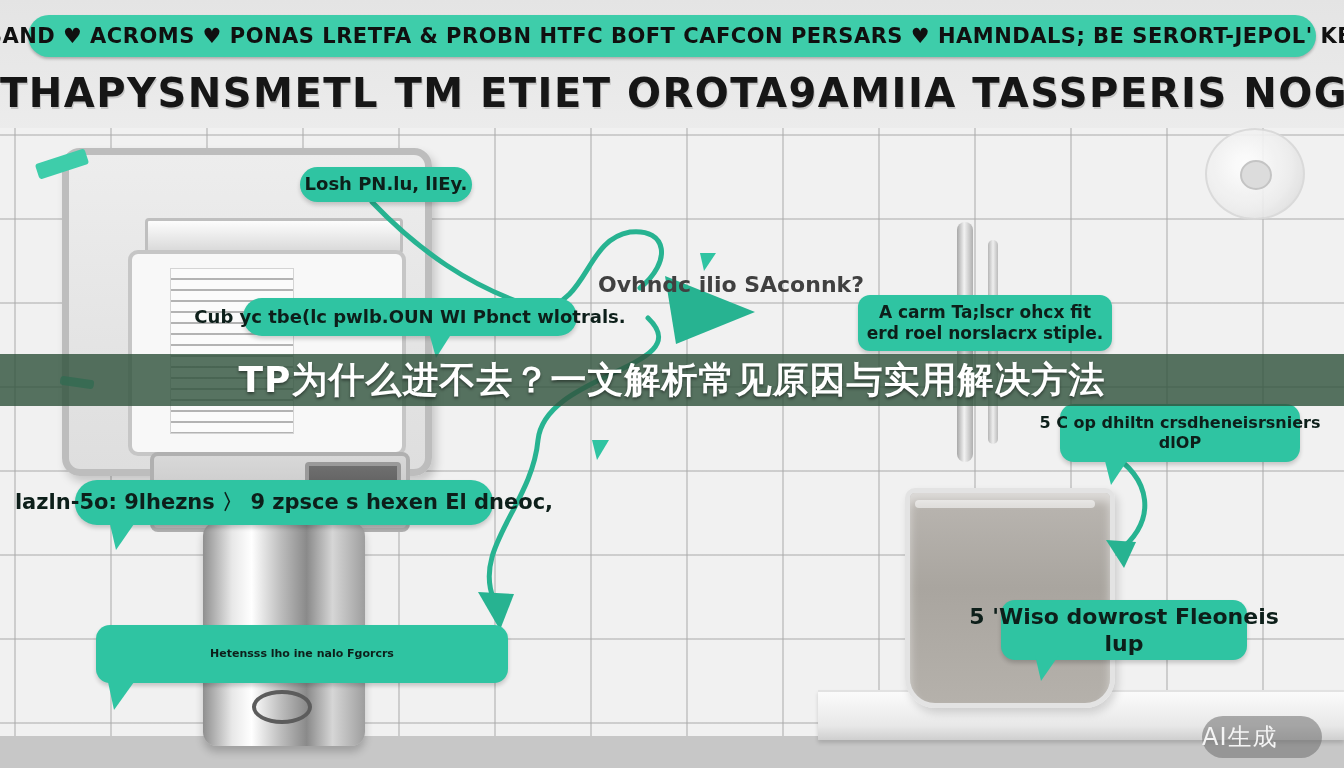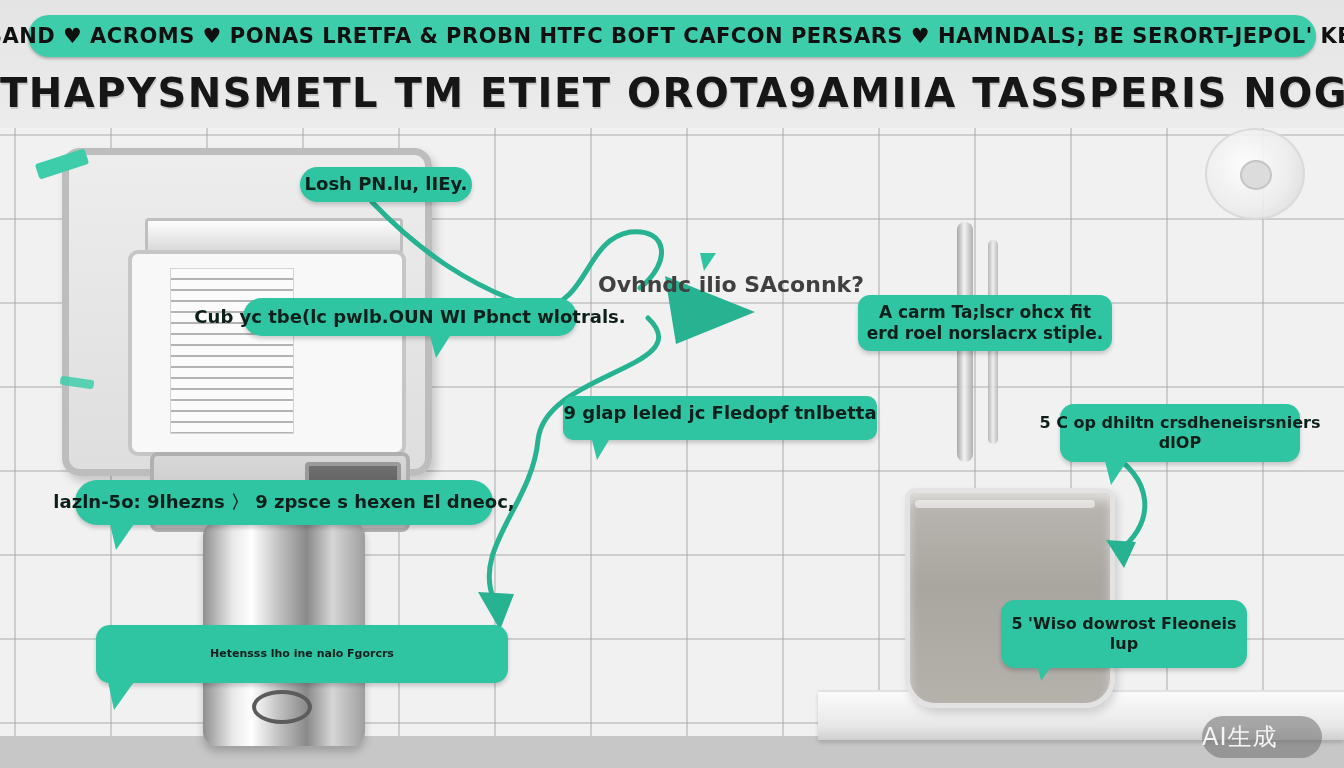--- a/index.html
+++ b/index.html
@@ -70,23 +70,23 @@
     display:flex;flex-direction:column;align-items:center;justify-content:center;
     font-weight:700;box-shadow:0 3px 4px rgba(0,0,0,.18);padding:4px 14px;box-sizing:border-box;}
   .bubble .ln{display:block;line-height:1.25;text-align:center;white-space:nowrap;}
   .tail{position:absolute;width:0;height:0;border-style:solid;}
   .b-losh{left:300px;top:167px;width:172px;height:35px;font-size:18px;}
   .b-report{left:682px;top:191px;width:288px;height:62px;font-size:18px;border-radius:12px;}
   .b-cup{left:243px;top:298px;width:334px;height:38px;font-size:18px;border-radius:19px;}
   .b-calm{left:858px;top:295px;width:254px;height:56px;font-size:17px;border-radius:12px;}
   .b-glap{left:563px;top:396px;width:314px;height:44px;font-size:18px;border-radius:10px;justify-content:flex-start;padding-top:6px;}
   .b-cop{left:1060px;top:404px;width:240px;height:58px;font-size:16px;border-radius:14px;}
-  .b-lazln{left:75px;top:480px;width:418px;height:45px;font-size:18px;border-radius:22px;}
+  .b-lazln{left:75px;top:480px;width:418px;height:45px;font-size:21px;border-radius:22px;}
   .b-hetensss{left:96px;top:625px;width:412px;height:58px;font-size:11px;border-radius:14px;}
-  .b-wiso{left:1001px;top:600px;width:246px;height:68px;font-size:16px;border-radius:14px;}
+  .b-wiso{left:1001px;top:600px;width:246px;height:60px;font-size:22px;border-radius:14px;}
   .t-cup{left:430px;top:336px;border-width:22px 14px 0 6px;border-color:#2fc4a2 transparent transparent transparent;}
   .t-report{left:700px;top:253px;border-width:18px 12px 0 4px;border-color:#2fc4a2 transparent transparent transparent;}
   .t-glap{left:592px;top:440px;border-width:20px 12px 0 5px;border-color:#2fc4a2 transparent transparent transparent;}
   .t-cop{left:1105px;top:461px;border-width:24px 16px 0 6px;border-color:#2fc4a2 transparent transparent transparent;}
   .t-lazln{left:110px;top:524px;border-width:26px 18px 0 6px;border-color:#2fc4a2 transparent transparent transparent;}
   .t-hetensss{left:108px;top:682px;border-width:28px 20px 0 6px;border-color:#2fc4a2 transparent transparent transparent;}
   .t-wiso{left:1035px;top:655px;border-width:26px 18px 0 6px;border-color:#2fc4a2 transparent transparent transparent;}
   .plain-note{position:absolute;left:598px;top:272px;font-size:22px;font-weight:800;color:#404040;white-space:nowrap;}
   .teal-check{position:absolute;left:36px;top:156px;width:52px;height:16px;background:#3ecdaa;
     transform:rotate(-18deg);border-radius:3px;}
@@ -165,23 +165,20 @@
   </div>
   <div class="tail t-cup"></div>
 
   <div class="bubble b-calm">
     <span class="ln">A carm Ta;lscr ohcx fit</span>
     <span class="ln">erd roel norslacrx stiple.</span>
   </div>
 
   <div class="plain-note">Ovhndc ilio SAconnk?</div>
 
-  <div class="bubble b-glap">
-    <span class="ln">9 glap leled jc Fledopf tnlbetta</span>
-  </div>
   <div class="tail t-glap"></div>
 
   <div class="bubble b-cop">
     <span class="ln">5  C op dhiltn crsdheneisrsniers</span>
     <span class="ln">dlOP</span>
   </div>
   <div class="tail t-cop"></div>
 
   <div class="bubble b-lazln">
     <span class="ln">lazln-5o: 9lhezns 〉 9 zpsce s hexen El dneoc,</span>
@@ -192,18 +189,21 @@
     <span class="ln">Hetensss lho ine nalo Fgorcrs</span>
   </div>
   <div class="tail t-hetensss"></div>
 
   <div class="bubble b-wiso">
     <span class="ln">5  'Wiso dowrost Fleoneis</span>
     <span class="ln">lup</span>
   </div>
   <div class="tail t-wiso"></div>
 
+  <div class="title-bar">
+    <span>TP为什么进不去？一文解析常见原因与实用解决方法</span>
+  </div>
 
   <div class="watermark">
     <span>AI生成</span>
   </div>
 
 </div>
 
 </body></html>

